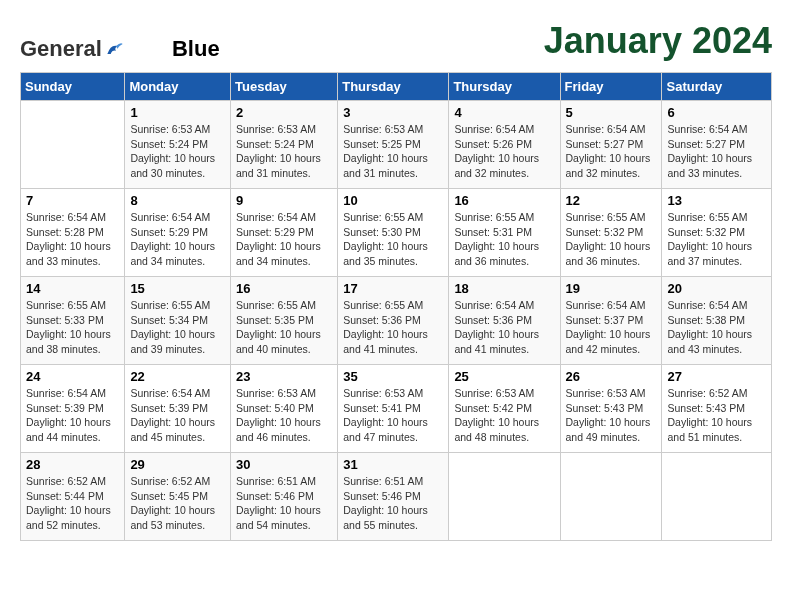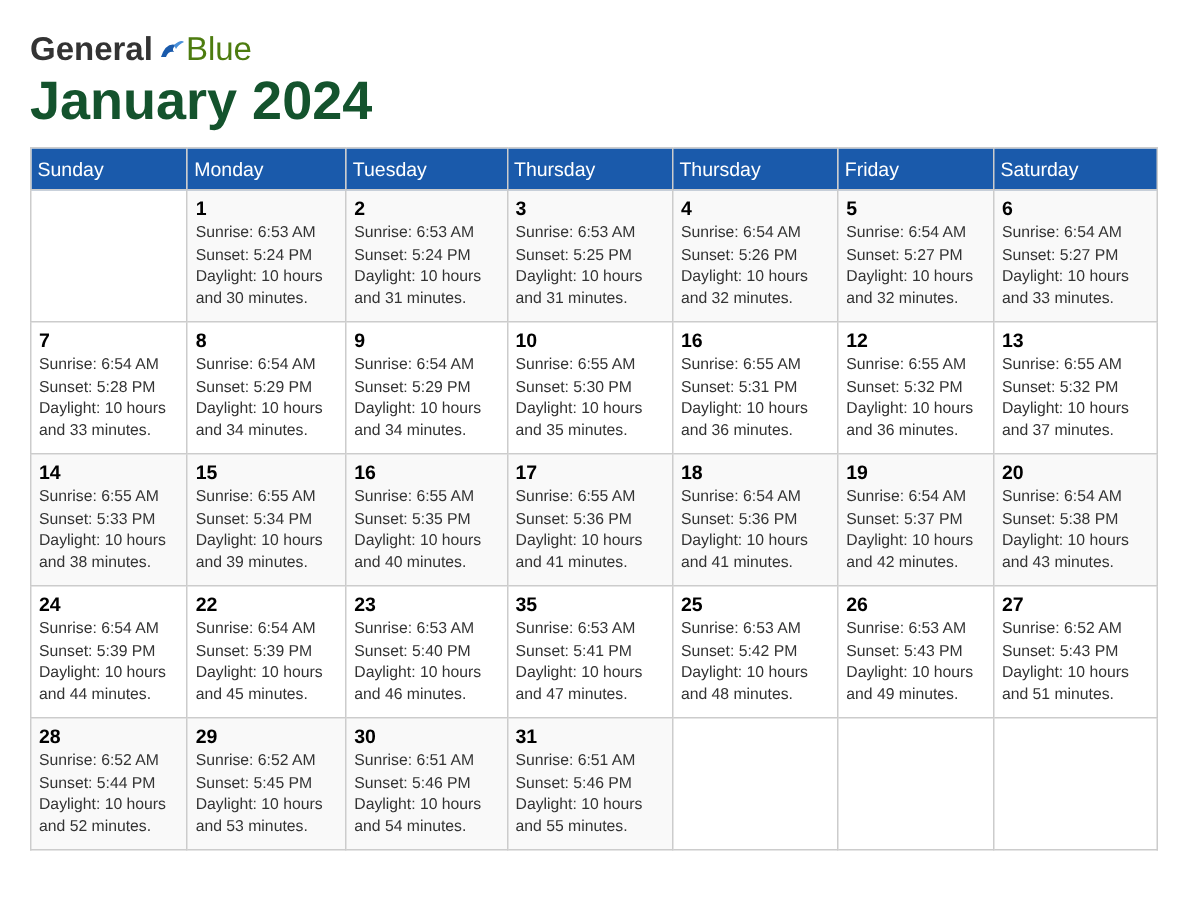--- a/index.html
+++ b/index.html
@@ -6,42 +6,42 @@
     body {
       font-family: Arial, sans-serif;
       background: #fff;
       width: 792px;
       min-height: 612px;
       padding: 20px;
     }
     .header {
       display: flex;
       justify-content: space-between;
-      align-items: flex-start;
+      align-items: flex-end;
       margin-bottom: 10px;
-      flex-direction: column;
     }
     .logo {
       display: flex;
       flex-direction: column;
       align-items: flex-start;
     }
     .logo-text {
       display: flex;
       align-items: center;
     }
     .logo-general {
       font-size: 22px;
       font-weight: bold;
       color: #333;
     }
     .logo-blue {
       font-size: 22px;
-      font-weight: normal;
-      color: #4d7c0f;
+      font-weight: bold;
+      color: #000000;
+      margin-left: 48px;
     }
     .logo-icon {
       width: 20px;
       height: 20px;
       margin-left: 2px;
     }
     .title-block {
       text-align: right;
     }
     .month-title {
@@ -59,21 +59,21 @@
       font-size: 11px;
     }
     thead tr {
       background-color: #1a5aab;
       color: #fff;
     }
     thead th {
       padding: 6px 4px;
       text-align: left;
       font-size: 13px;
-      font-weight: normal;
+      font-weight: bold;
       border: 1px solid #ccc;
     }
     tbody tr {
       vertical-align: top;
     }
     tbody td {
       border: 1px solid #ccc;
       padding: 4px 5px;
       height: 88px;
       vertical-align: top;

